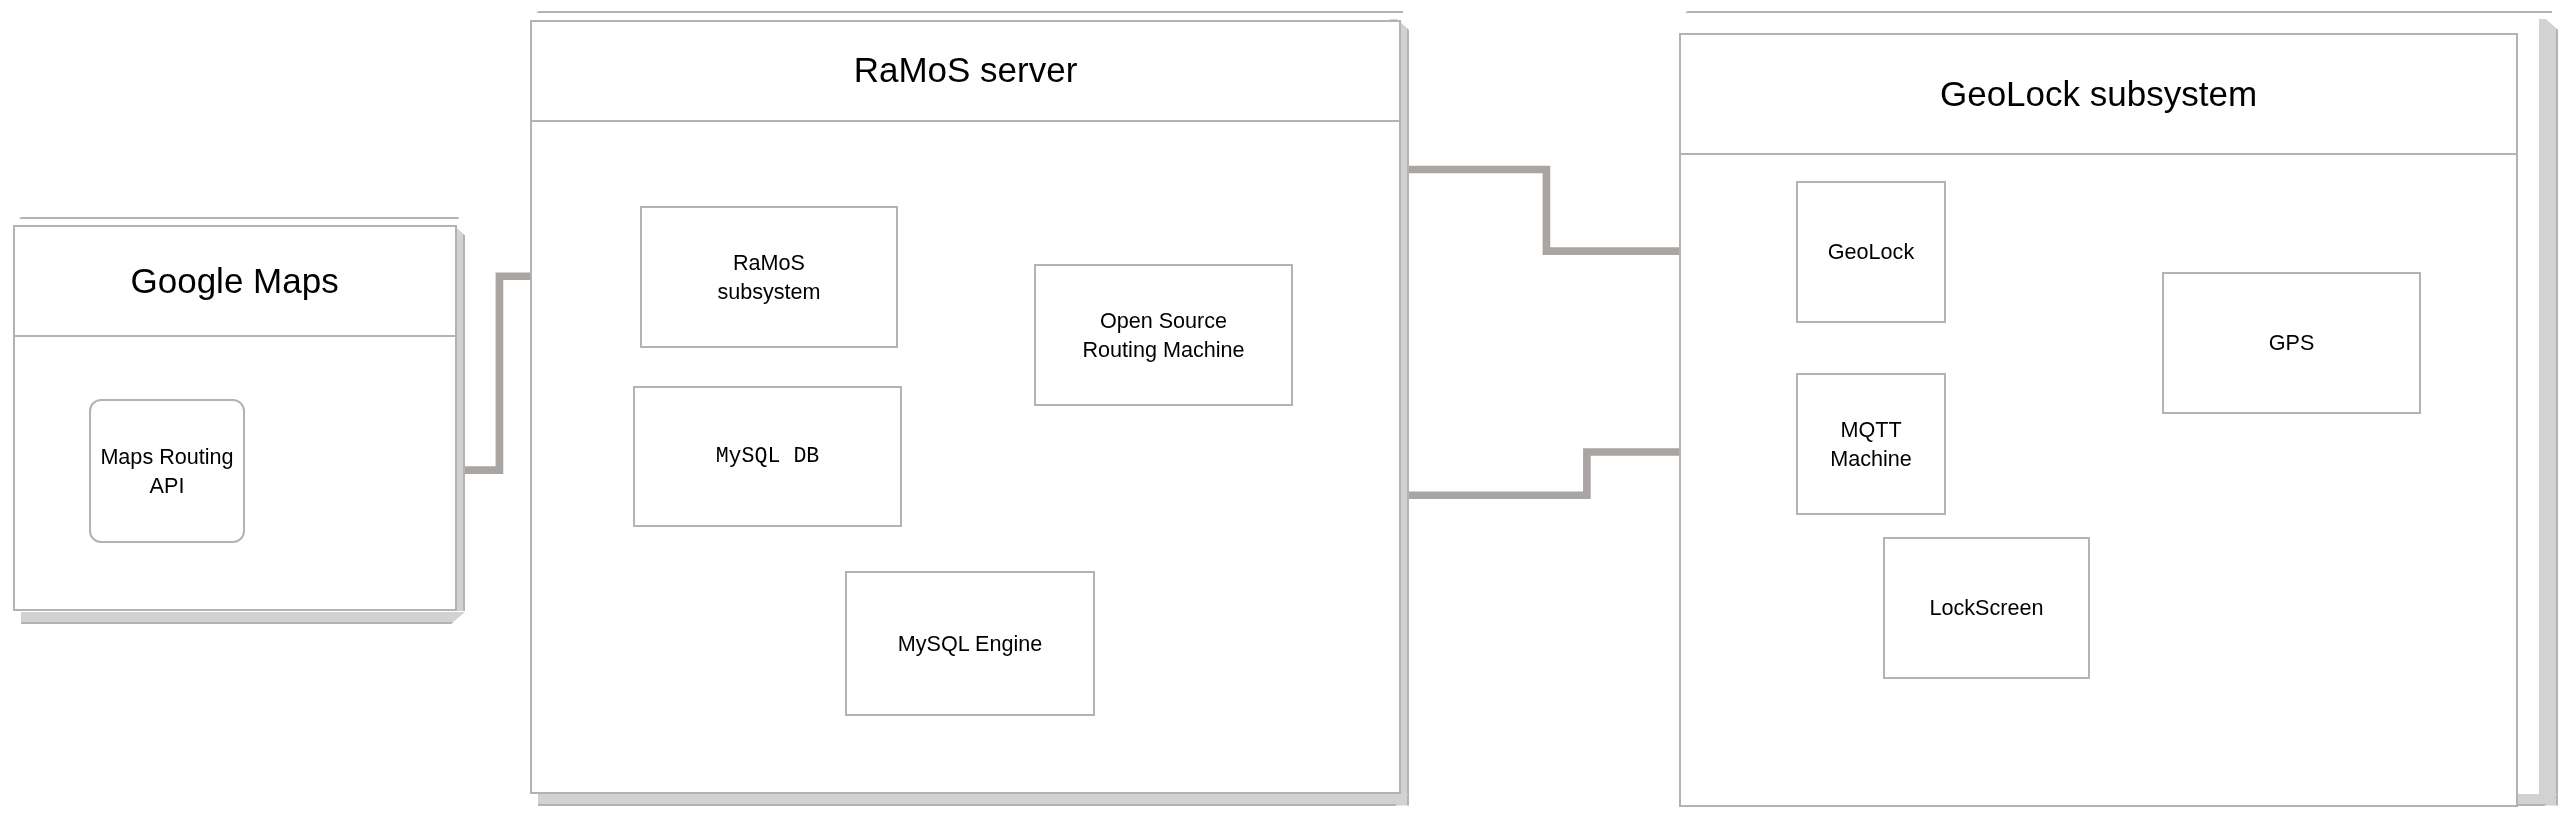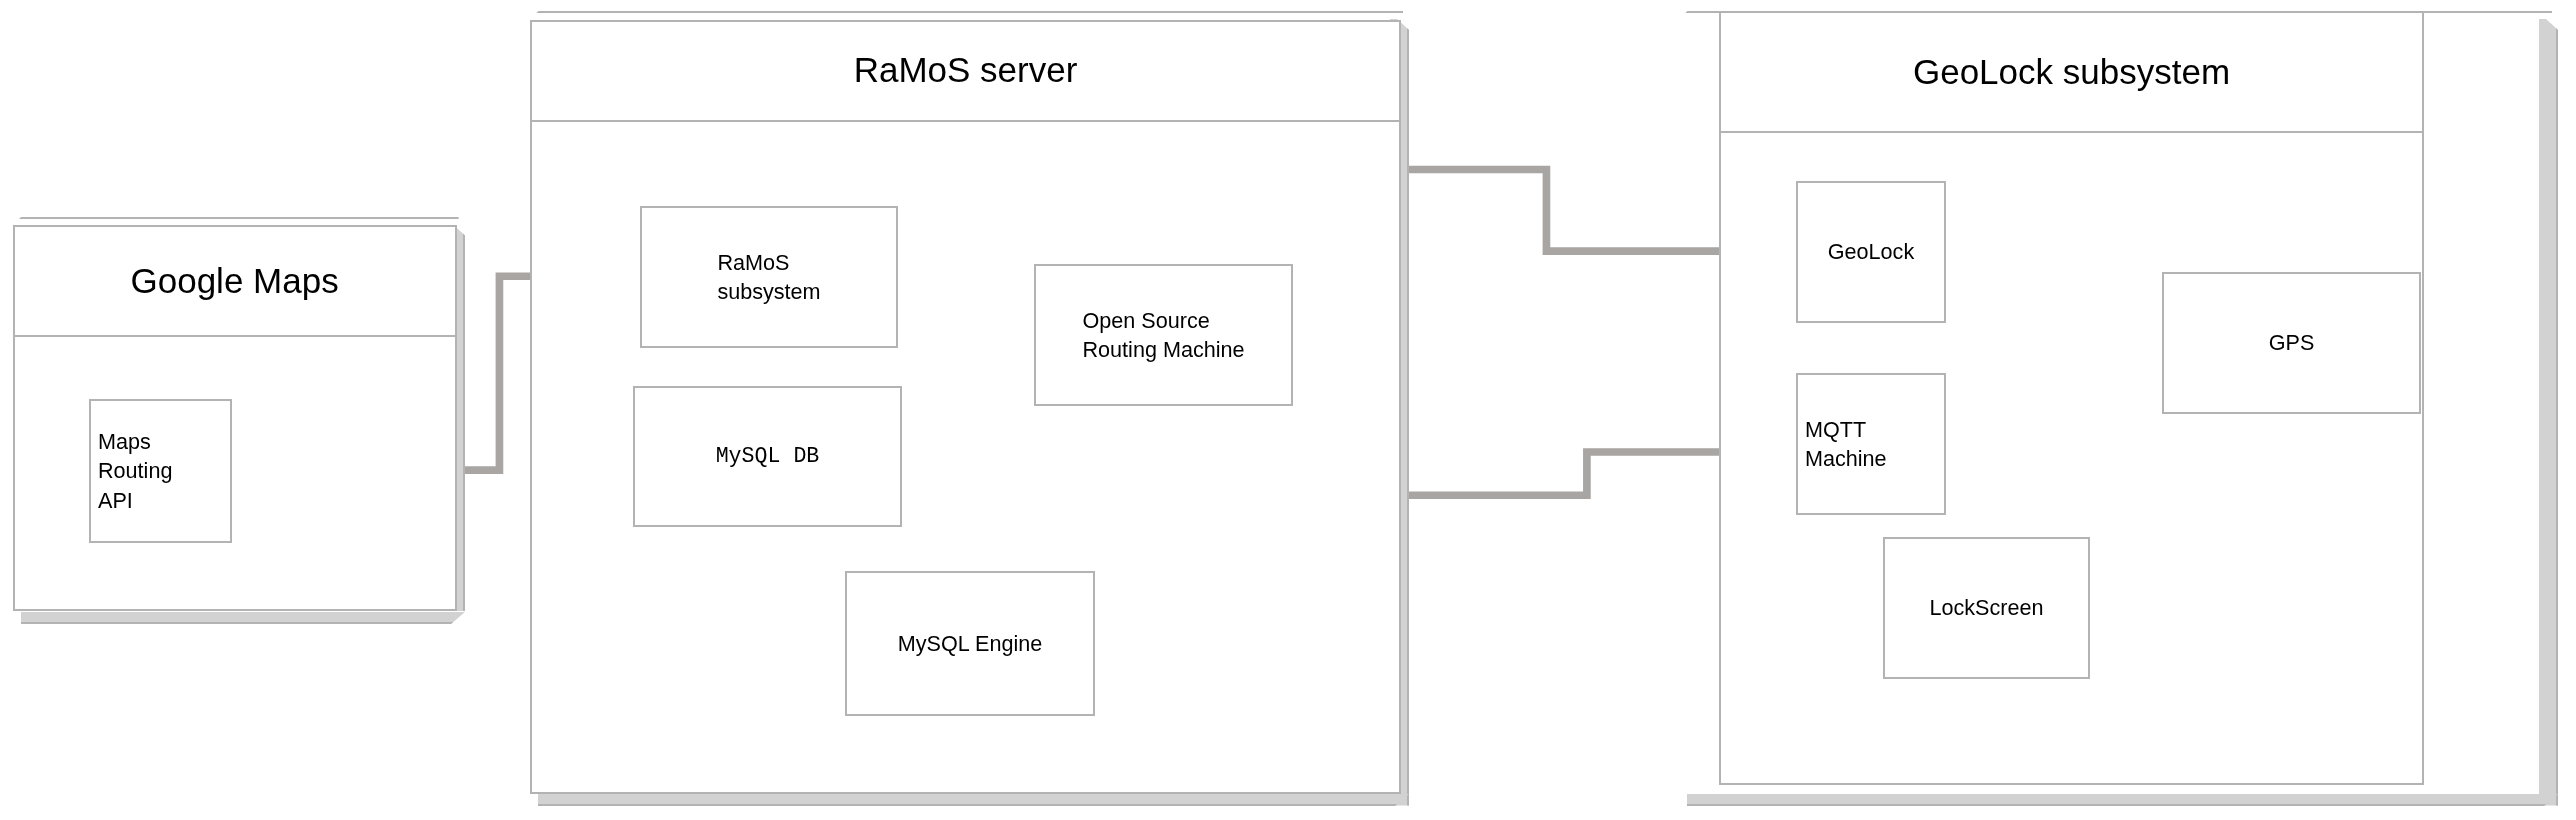--- a/index.html
+++ b/index.html
@@ -69,21 +69,21 @@
   }
   
   .node {
     position: absolute;
     box-sizing: border-box;
     background: #ffffff;
     border: 2.1px solid #b3b3b3;
     display: flex;
     align-items: center;
     justify-content: center;
-    text-align: left;
+    text-align: center;
     z-index: 6;
   }
   .node-label {
     font-size: 21.6px;
     color: #000000;
     line-height: 1.35;
     padding: 0 7px;
     white-space: pre-line;
   }
 </style>
@@ -122,21 +122,21 @@
   <div class="panel-shadow-bottom" style="left:12.6px; top:217px; width:446px; height:8.4px; background:#ffffff;
               border-top:2.1px solid #b3b3b3; border-bottom:none;
               clip-path: polygon(8.4px 0, 100% 0, 100% 100%, 0 100%);"></div>
 
   <div class="panel" style="left:12.6px; top:225px; width:444px; height:386px;">
     <div class="panel-header" style="height:110px;">
       <span class="panel-title">Google Maps</span>
     </div>
   </div>
 
-  <div class="node" style="left:89px; top:399px; width:143px; height:144px;">
+  <div class="node" style="left:89px; top:399px; width:156px; height:144px;border-radius:12px;">
     <span class="node-label">Maps Routing
 API</span>
   </div>
 
   <div class="panel-shadow-right" style="left:1390px; top:12.6px; width:19px; height:793px;
               clip-path: polygon(0 0, 100% 17.4px, 100% 100%, 0 100%);"></div>
   <div class="panel-shadow-bottom" style="left:538px; top:794px; width:871px; height:12px;
               clip-path: polygon(0 0, 100% 0, calc(100% - 14px) 100%, 0 100%);"></div>
   <div class="panel-shadow-bottom" style="left:530px; top:11px; width:873px; height:8.4px; background:#ffffff;
               border-top:2.1px solid #b3b3b3; border-bottom:none;
@@ -168,21 +168,21 @@
   </div>
 
   <div class="panel-shadow-right" style="left:2539px; top:12.6px; width:19px; height:793px;
               clip-path: polygon(0 0, 100% 17.4px, 100% 100%, 0 100%);"></div>
   <div class="panel-shadow-bottom" style="left:1687px; top:794px; width:871px; height:12px;
               clip-path: polygon(0 0, 100% 0, calc(100% - 14px) 100%, 0 100%);"></div>
   <div class="panel-shadow-bottom" style="left:1679px; top:11px; width:873px; height:8.4px; background:#ffffff;
               border-top:2.1px solid #b3b3b3; border-bottom:none;
               clip-path: polygon(8.4px 0, 100% 0, 100% 100%, 0 100%);"></div>
 
-  <div class="panel" style="left:1679px; top:11px; width:705px; height:774px;margin-left:40px;">
+  <div class="panel" style="left:1679px; top:33px; width:839px; height:774px;">
     <div class="panel-header" style="height:120px;">
       <span class="panel-title">GeoLock subsystem</span>
     </div>
   </div>
 
   <div class="node" style="left:2162px; top:272px; width:259px; height:142px;">
     <span class="node-label">GPS</span>
   </div>
 
   <div class="node" style="left:1796px; top:181px; width:150px; height:142px;">

